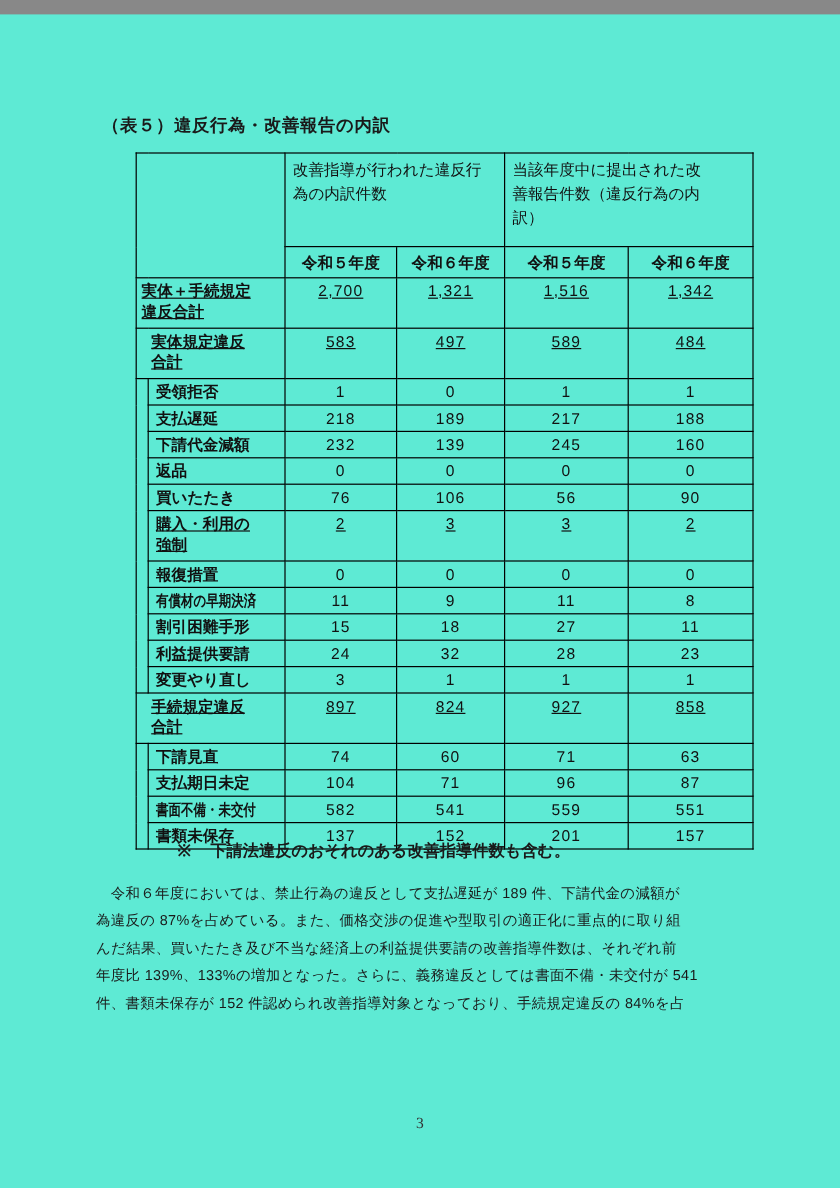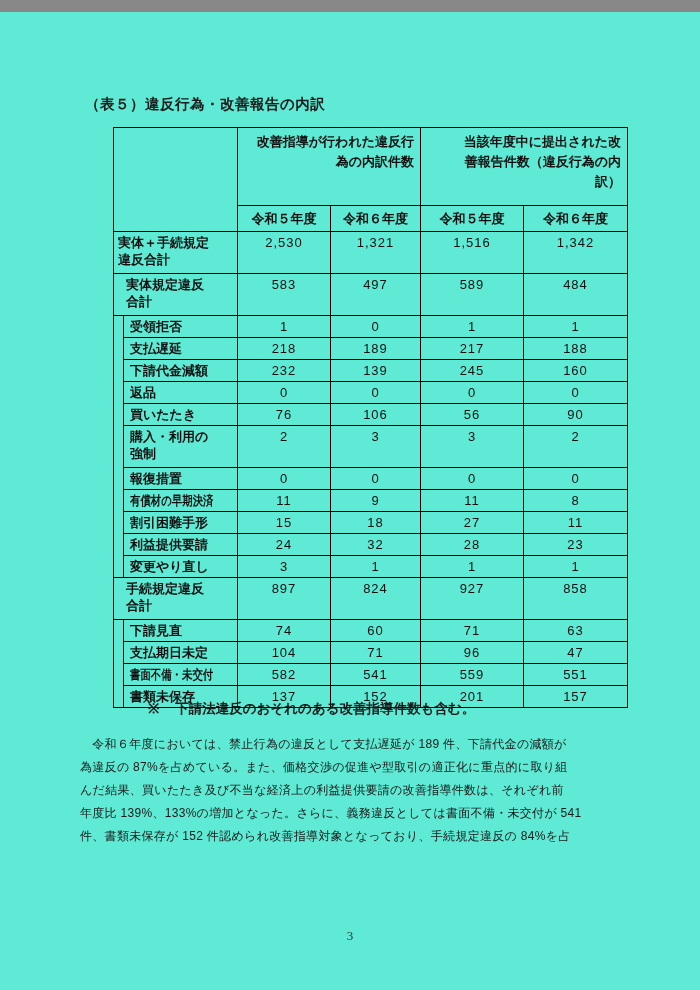--- a/index.html
+++ b/index.html
@@ -39,28 +39,27 @@
   .vtable td {
     border: 1px solid #000;
     vertical-align: top;
     padding: 2px 3px;
     line-height: 16px;
     overflow: hidden;
   }
   tr.h1 { height: 78px; }
   tr.h2 { height: 26px; }
   tr.rs { height: 21px; }
-  tr.rd { height: 42px; }
+  tr.rd { height: 42px; text-decoration: underline; }
   td.corner { }
   td.ghead {
     white-space: pre-line;
-    font-weight: bold;
+    font-weight: normal;
     padding: 4px 6px;
     line-height: 20px;
-    text-align: right;
   }
   td.yh {
     text-align: center;
     font-weight: bold;
     vertical-align: middle;
     white-space: nowrap;
   }
   td.lbl {
     white-space: pre-line;
     font-weight: bold;
@@ -146,21 +145,21 @@
       <tr class="h2">
         <td class="yh">令和５年度</td>
         <td class="yh y6 tt">令和６年度</td>
         <td class="yh">令和５年度</td>
         <td class="yh y6 tt">令和６年度</td>
       </tr>
 
       <tr class="rd">
         <td class="lbl lbl0" colspan="2">実体＋手続規定
 違反合計</td>
-        <td class="num">2,530</td>
+        <td class="num">2,700</td>
         <td class="num y6">1,321</td>
         <td class="num">1,516</td>
         <td class="num y6">1,342</td>
       </tr>
       <tr class="rd">
         <td class="lbl lbl1" colspan="2">実体規定違反
 合計</td>
         <td class="num">583</td>
         <td class="num y6">497</td>
         <td class="num">589</td>
@@ -259,21 +258,21 @@
         <td class="num">74</td>
         <td class="num y6">60</td>
         <td class="num">71</td>
         <td class="num y6">63</td>
       </tr>
       <tr class="rs">
         <td class="lbl lbl2">支払期日未定</td>
         <td class="num">104</td>
         <td class="num y6">71</td>
         <td class="num">96</td>
-        <td class="num y6">47</td>
+        <td class="num y6">87</td>
       </tr>
       <tr class="rs">
         <td class="lbl lbl2"><span class="shrink">書面不備・未交付</span></td>
         <td class="num">582</td>
         <td class="num y6">541</td>
         <td class="num">559</td>
         <td class="num y6">551</td>
       </tr>
       <tr class="rs">
         <td class="lbl lbl2">書類未保存</td>

